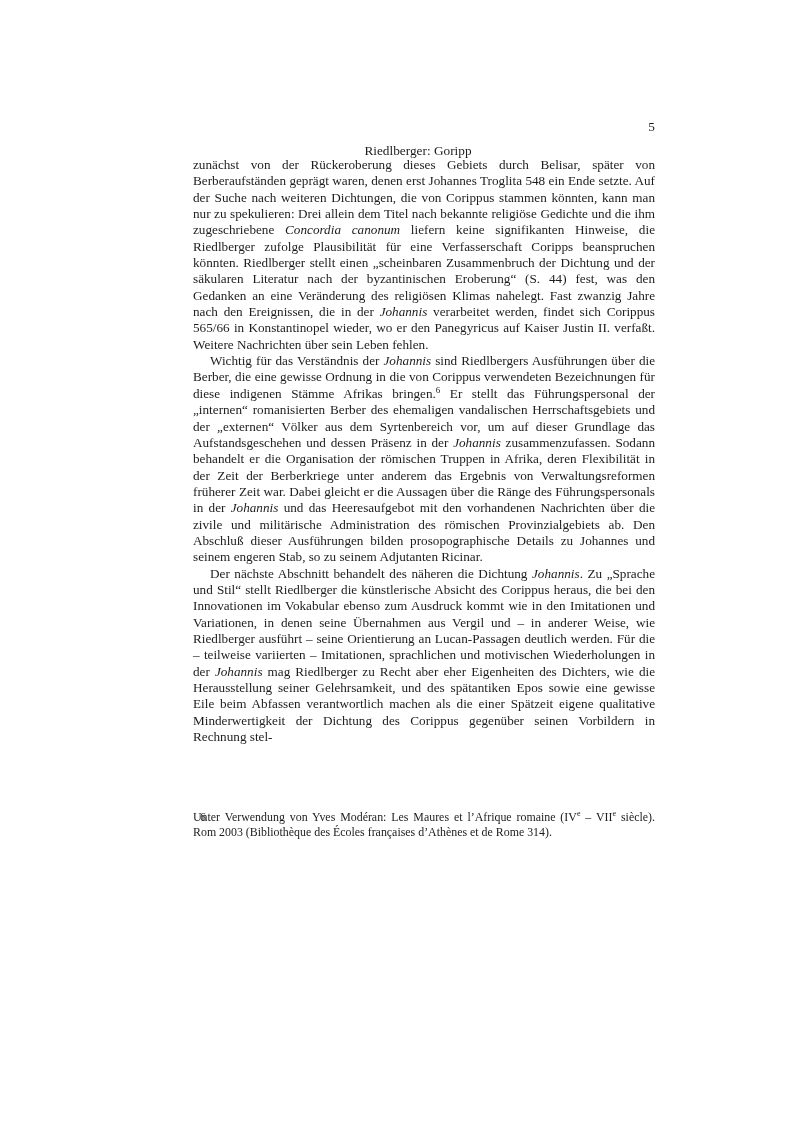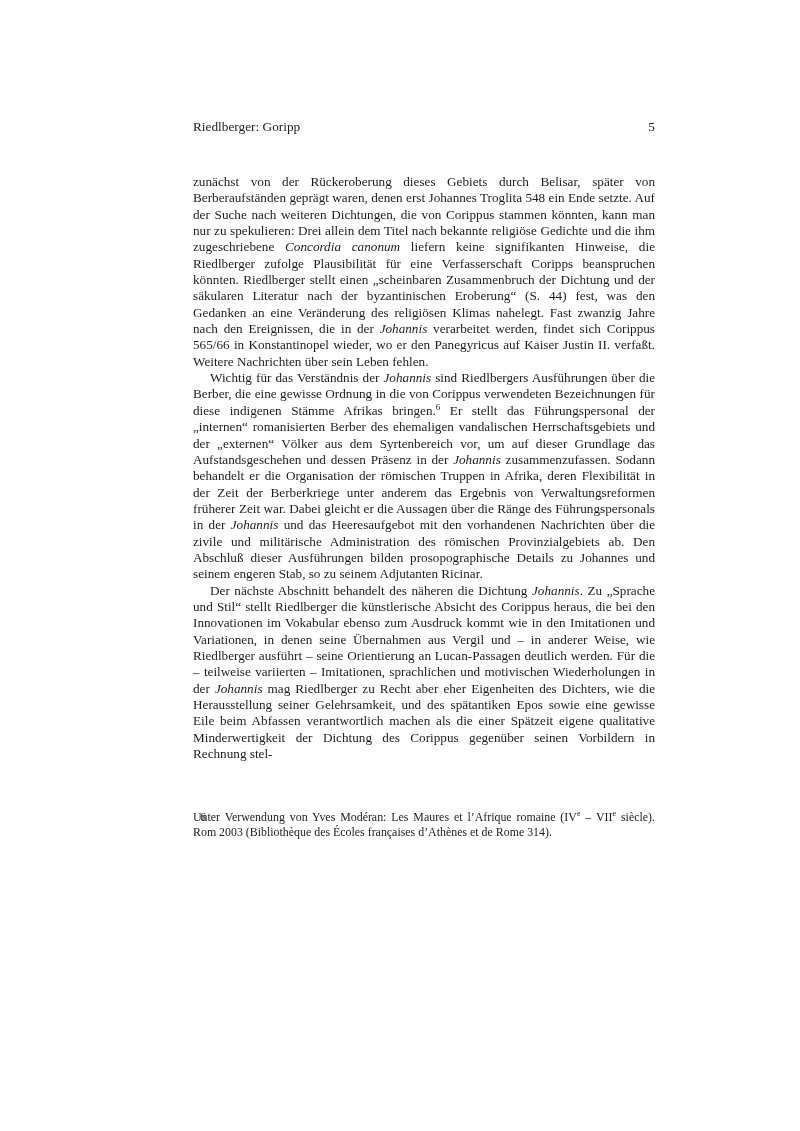--- a/index.html
+++ b/index.html
@@ -22,29 +22,31 @@
     left: 193px;
     width: 462px;
     height: 18px;
     font-size: 13.3px;
     line-height: 16px;
   }
   .running-title {
     position: absolute;
     left: 0;
     right: 12px;
+    text-align: center;
+    margin-top: 24px;
   }
   .page-number {
     position: absolute;
     right: 0;
     top: 0;
   }
   .body-text {
     position: absolute;
-    top: 174px;
+    top: 157px;
     left: 193px;
     width: 462px;
     font-size: 13.2px;
     line-height: 16.35px;
     text-align: justify;
   }
   .para {
     margin: 0;
     padding: 0;
   }

